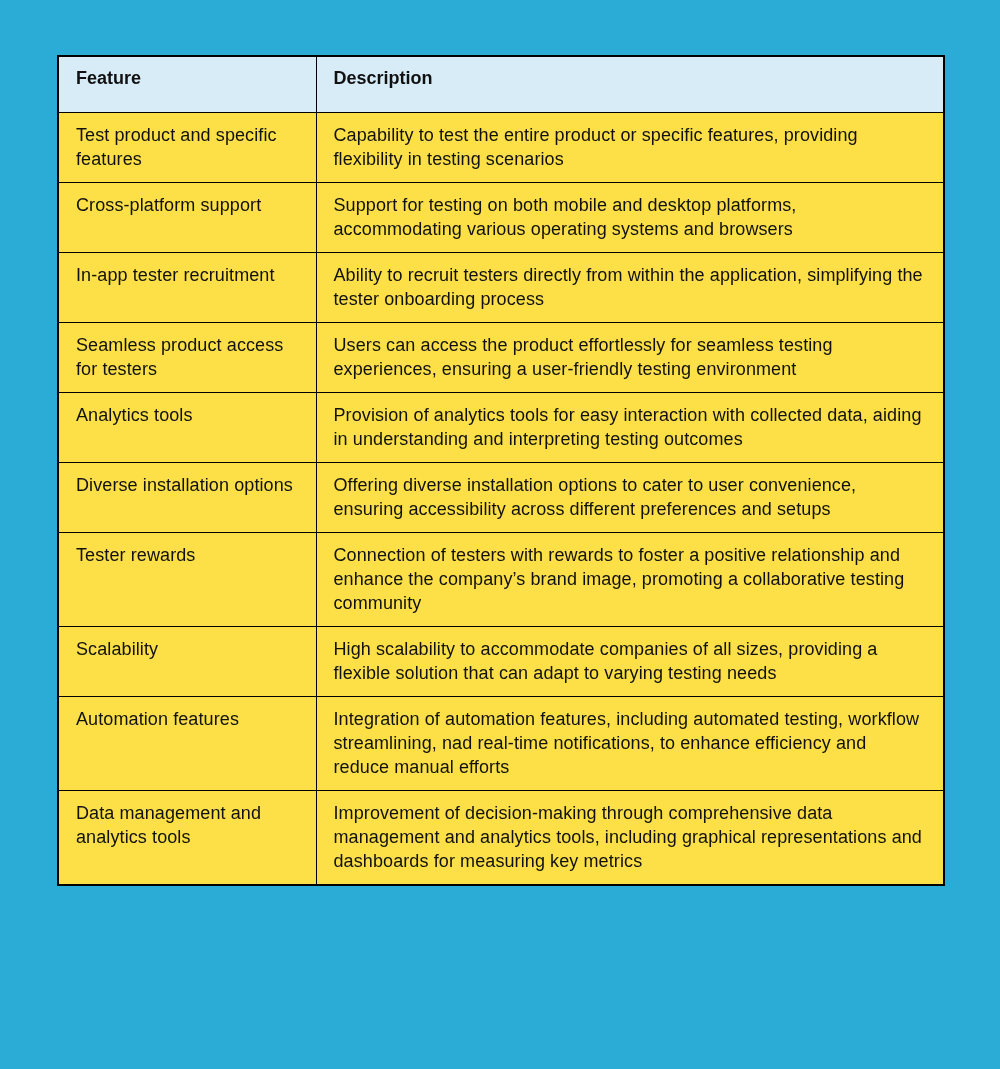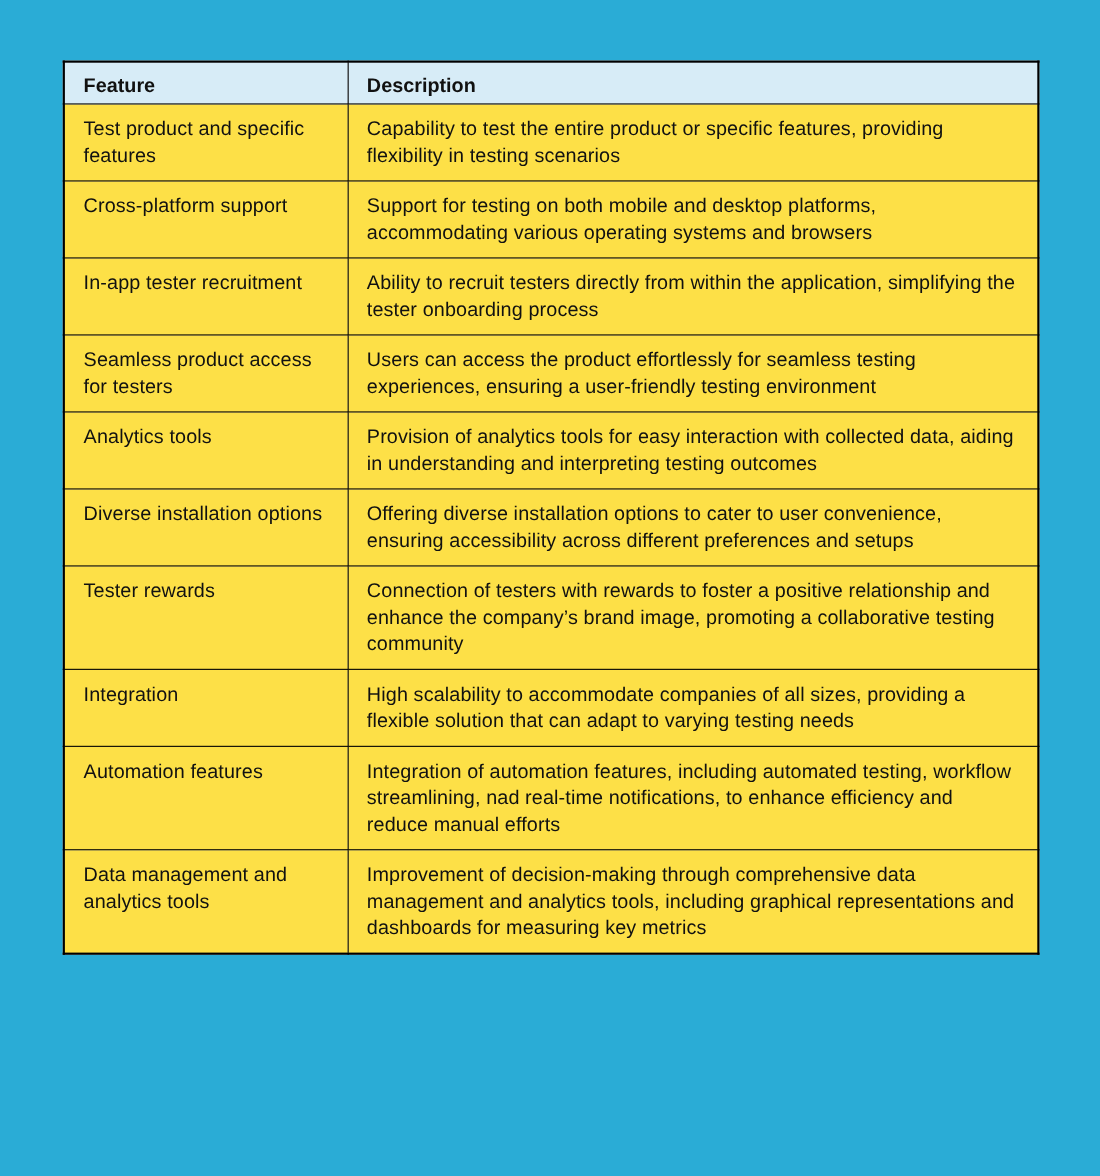--- a/index.html
+++ b/index.html
@@ -37,21 +37,21 @@
     vertical-align: top;
     text-align: left;
     padding: 10px 17px 11px 17px;
     font-size: 18px;
     line-height: 24px;
   }
   thead th {
     background: var(--header-bg);
     font-weight: 700;
     padding-top: 9px;
-    padding-bottom: 4px;
+    padding-bottom: 22px;
   }
   tbody td {
     font-weight: 400;
     background: #fde047;
     letter-spacing: 0.1px;
   }
 </style>
 </head>
 <body>
 
@@ -90,21 +90,21 @@
         </tr>
         <tr>
           <td>Diverse installation options</td>
           <td>Offering diverse installation options to cater to user convenience, ensuring accessibility across different preferences and setups</td>
         </tr>
         <tr>
           <td>Tester rewards</td>
           <td>Connection of testers with rewards to foster a positive relationship and enhance the company’s brand image, promoting a collaborative testing community</td>
         </tr>
         <tr>
-          <td>Integration</td>
+          <td>Scalability</td>
           <td>High scalability to accommodate companies of all sizes, providing a flexible solution that can adapt to varying testing needs</td>
         </tr>
         <tr>
           <td>Automation features</td>
           <td>Integration of automation features, including automated testing, workflow streamlining, nad real-time notifications, to enhance efficiency and reduce manual efforts</td>
         </tr>
         <tr>
           <td>Data management and analytics tools</td>
           <td>Improvement of decision-making through comprehensive data management and analytics tools, including graphical representations and dashboards for measuring key metrics</td>
         </tr>

